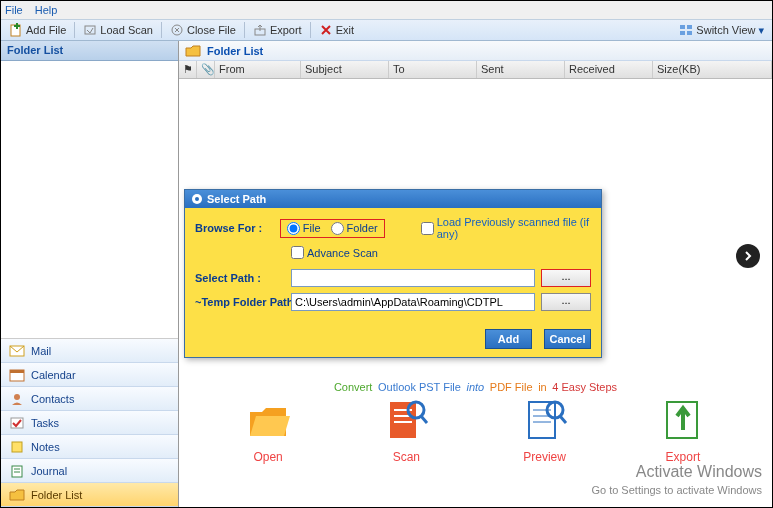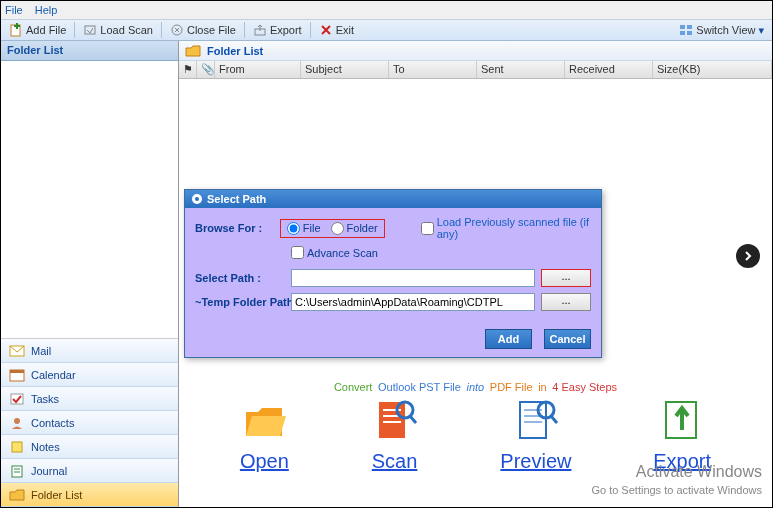--- a/index.html
+++ b/index.html
@@ -22,21 +22,21 @@
 .nav-item.sel { background: linear-gradient(#ffe9a8, #ffd46e); color: #5a3b00; }
 
 .right-pane { flex: 1; display: flex; flex-direction: column; position: relative; }
 .fl-header { height: 20px; display: flex; align-items: center; gap: 6px; padding: 0 6px; color: #0a4fb0; font-weight: bold; background: linear-gradient(#f8fafc,#e6eef7); border-bottom: 1px solid #c8d8ec; }
 .grid-head { height: 18px; display: flex; background: linear-gradient(#f4f4f4,#e0e0e0); border-bottom: 1px solid #bbb; }
 .gh { border-right: 1px solid #ccc; padding: 2px 4px; color: #333; }
 .gh.icon { width: 18px; text-align: center; }
 
 .content-body { flex: 1; position: relative; background: #fff; overflow: hidden; }
 
-.dialog { position: absolute; left: 183px; top: 188px; width: 418px; background: #c4b5fd; border: 1px solid #3a6ea5; box-shadow: 2px 2px 6px rgba(0,0,0,0.3); z-index: 10; }
+.dialog { position: absolute; left: 183px; top: 188px; width: 418px; background: #fde047; border: 1px solid #3a6ea5; box-shadow: 2px 2px 6px rgba(0,0,0,0.3); z-index: 10; }
 .dlg-title { height: 18px; background: linear-gradient(#4a8fd9,#2a6fc0); color: #fff; font-weight: bold; padding: 2px 6px; display: flex; align-items: center; gap: 4px; }
 .dlg-body { padding: 8px 10px; }
 .dlg-row { display: flex; align-items: center; margin-bottom: 6px; }
 .dlg-label { width: 96px; color: #0a3c90; font-weight: bold; }
 .radio-box { border: 1px solid #d22; padding: 2px 6px; display: flex; gap: 10px; align-items: center; }
 .radio-opt { display: flex; align-items: center; gap: 3px; color: #0a3c90; }
 .chk-opt { display: flex; align-items: center; gap: 3px; color: #1560c0; margin-left: 10px; padding-left: 26px; }
 .adv-scan { margin-left: 96px; display: flex; align-items: center; gap: 3px; color: #0a3c90; margin-top: 2px; margin-bottom: 10px; }
 .path-input { flex: 1; height: 18px; border: 1px solid #7a9ac0; background: #fff; padding: 0 3px; }
 .browse-btn { width: 50px; height: 18px; background: linear-gradient(#f8f8f8,#e0e0e0); border: 1px solid #888; margin-left: 6px; text-align: center; cursor: pointer; }
@@ -46,21 +46,21 @@
 
 .promo { position: absolute; left: 0; right: 0; bottom: 0; top: 290px; background: #fff; padding: 4px 20px; }
 .promo-head { font-size: 20px; text-align: center; margin-bottom: 0; }
 .ph-green { color: #4ea82e; }
 .ph-blue1 { color: #3a7bd0; }
 .ph-blue2 { color: #3a7bd0; font-style: italic; }
 .ph-orange { color: #e57a1a; }
 .ph-red { color: #d43838; }
 .promo-steps { display: flex; justify-content: space-around; align-items: center; }
 .step { display: flex; flex-direction: column; align-items: center; gap: 6px; }
-.step-label { font-size: 20px; color: #1d4ed8; text-decoration: underline; }
+.step-label { font-size: 12px; color: #ef4444; }
 
 .watermark { position: absolute; right: 10px; bottom: 10px; color: #888; font-size: 13px; text-align: right; line-height: 1.3; }
 .watermark .big { font-size: 16px; }
 
 .circle-btn { position: absolute; right: 12px; top: 243px; width: 24px; height: 24px; border-radius: 50%; background: #222; color: #fff; display: flex; align-items: center; justify-content: center; cursor: pointer; z-index: 5; }
 
 svg { display: block; }
 input[type=radio], input[type=checkbox] { margin: 0; }
 </style>
 </head>
@@ -137,31 +137,31 @@
       </div>
       <div class="nav-item">
         <svg width="16" height="14">
             <rect x="1" y="2" width="14" height="11" fill="#fff" stroke="#c07030"></rect>
             <rect x="1" y="2" width="14" height="3" fill="#c07030"></rect>
           </svg>
         <span>Calendar</span>
       </div>
       <div class="nav-item">
         <svg width="16" height="14">
+            <circle cx="8" cy="5" r="3" fill="#d08050"></circle>
+            <path d="M3 13 Q8 8 13 13" fill="#d08050"></path>
+          </svg>
+        <span>Contacts</span>
+      </div>
+      <div class="nav-item">
+        <svg width="16" height="14">
             <rect x="2" y="2" width="12" height="10" fill="#fff" stroke="#999"></rect>
             <path d="M4 7 L7 10 L12 4" stroke="#d03030" stroke-width="2" fill="none"></path>
           </svg>
         <span>Tasks</span>
-      </div>
-      <div class="nav-item">
-        <svg width="16" height="14">
-            <circle cx="8" cy="5" r="3" fill="#d08050"></circle>
-            <path d="M3 13 Q8 8 13 13" fill="#d08050"></path>
-          </svg>
-        <span>Contacts</span>
       </div>
       <div class="nav-item">
         <svg width="16" height="14">
             <rect x="3" y="2" width="10" height="10" fill="#ffe068" stroke="#c0a020"></rect>
           </svg>
         <span>Notes</span>
       </div>
       <div class="nav-item">
         <svg width="16" height="14">
             <rect x="3" y="2" width="10" height="11" fill="#fff" stroke="#3a8a4a"></rect>

